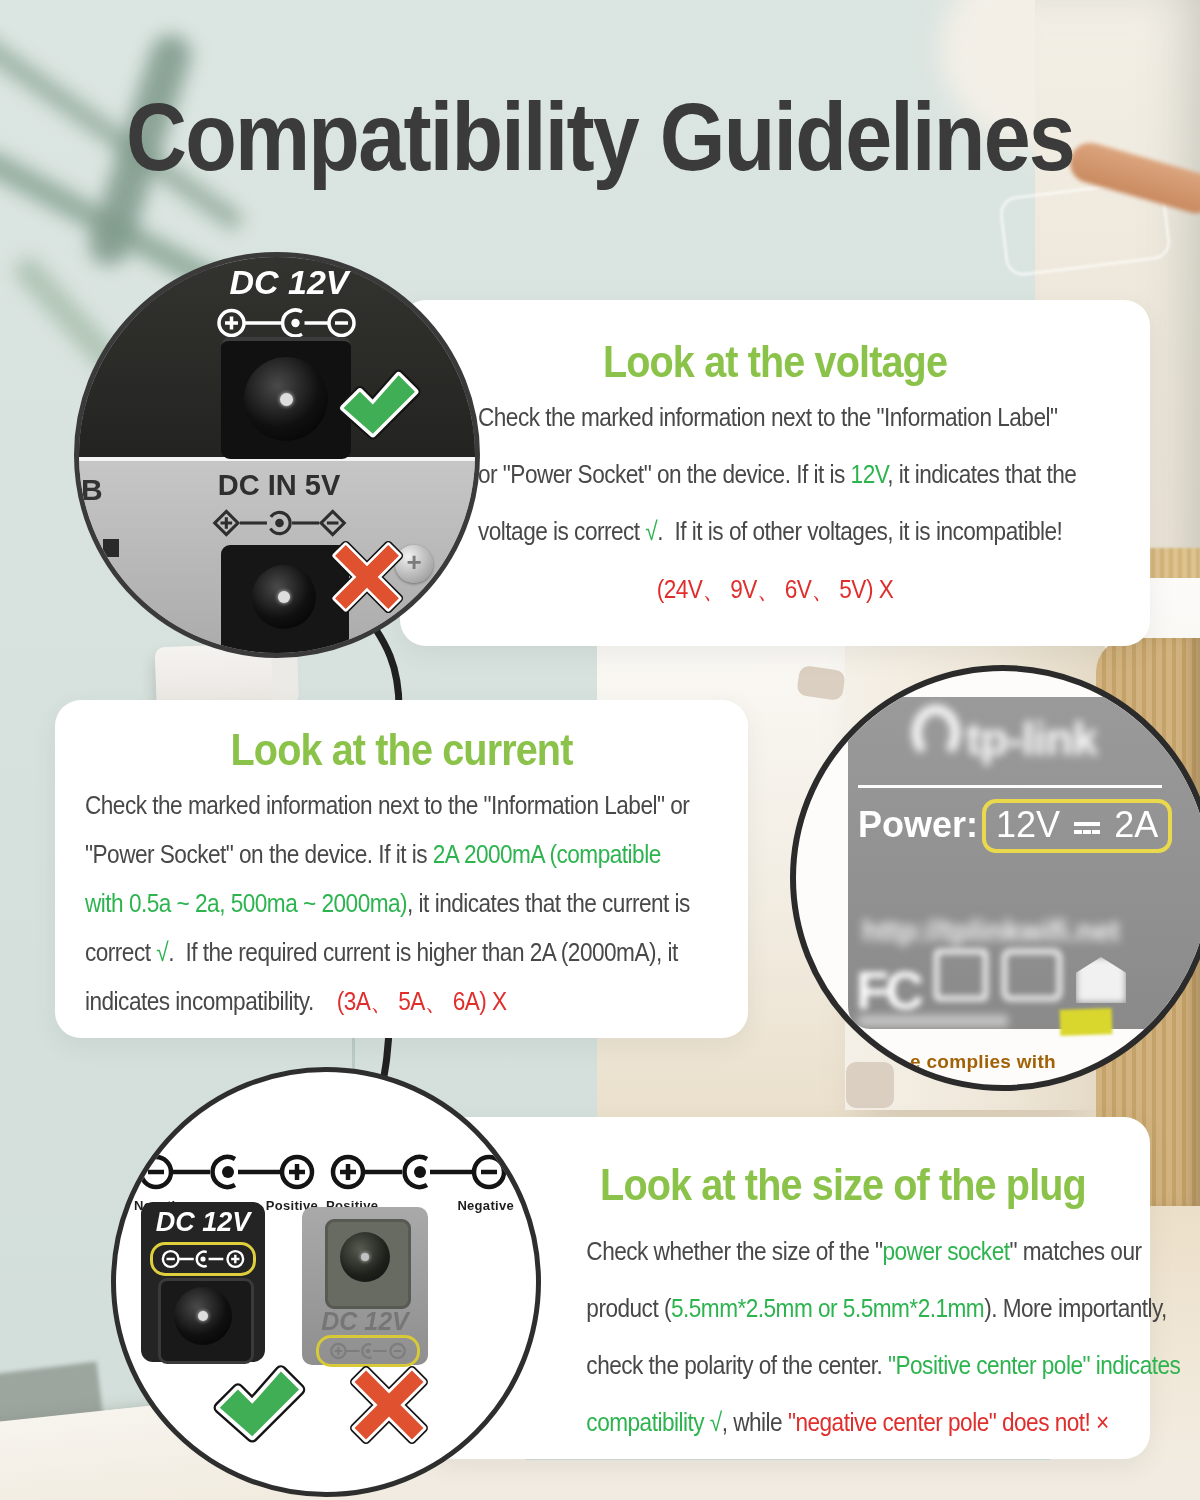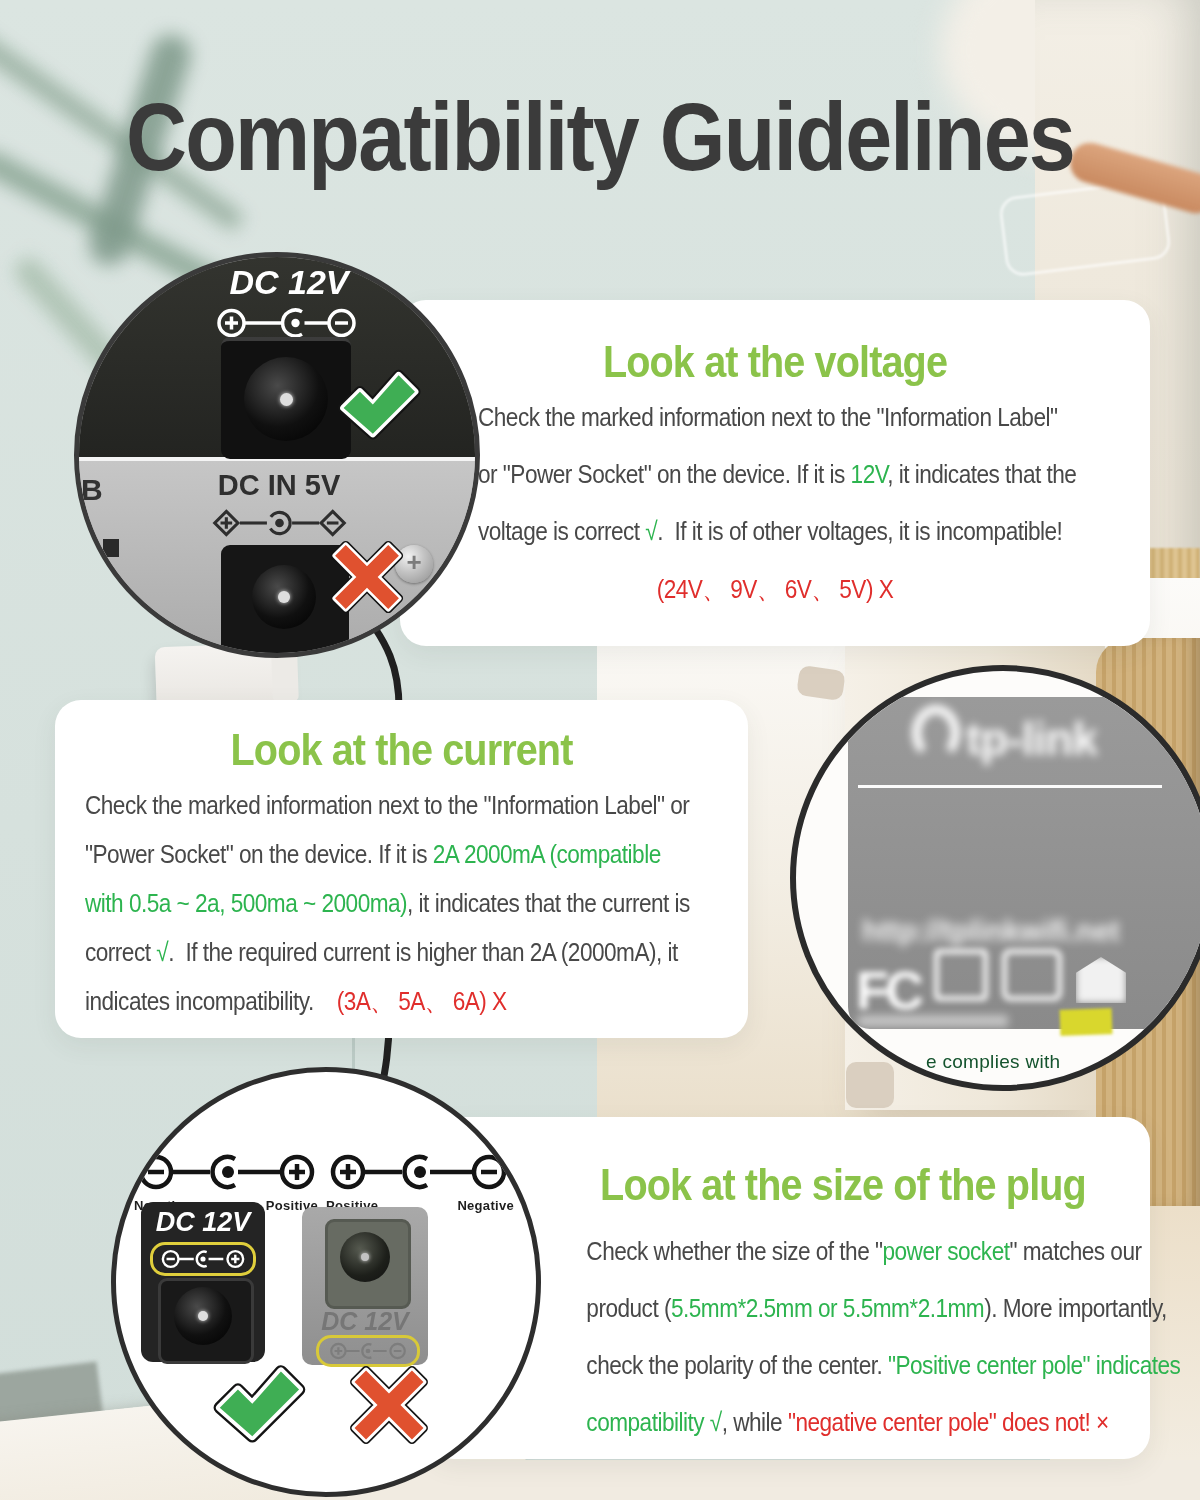--- a/index.html
+++ b/index.html
@@ -94,21 +94,21 @@
           font-weight:700;filter:blur(5px);white-space:nowrap;}
   .certrow{position:absolute;left:8px;top:252px;color:#fff;white-space:nowrap;}
   .fcc{display:inline-block;font-size:54px;font-weight:700;letter-spacing:-4px;filter:blur(3px);}
   .certbox{display:inline-block;width:44px;height:42px;border:5px solid rgba(255,255,255,.92);
            border-radius:5px;margin-left:14px;vertical-align:8px;filter:blur(3px);}
   .house{display:inline-block;width:50px;height:46px;background:rgba(255,255,255,.88);margin-left:14px;
          vertical-align:6px;clip-path:polygon(50% 0,100% 34%,100% 100%,0 100%,0 34%);filter:blur(3.5px);}
   .chip{position:absolute;left:212px;top:312px;width:52px;height:26px;background:#d9d72d;
         filter:blur(1.5px);transform:rotate(-2deg);}
   .smudge{position:absolute;left:10px;top:318px;width:150px;height:12px;background:rgba(255,255,255,.5);filter:blur(4px);}
-  .c2note{position:absolute;left:130px;top:380px;color:#14532d;font-size:19px;font-weight:400;
+  .c2note{position:absolute;left:114px;top:380px;color:#a16207;font-size:19px;font-weight:700;
           filter:blur(.7px);letter-spacing:.3px;white-space:nowrap;}
   
   .diag{position:absolute;top:78px;}
   .dlab{position:absolute;top:48px;font-size:13px;font-weight:700;color:#1e1e1e;letter-spacing:.3px;}
   .plug{position:absolute;box-sizing:border-box;}
   .plugL{left:25px;top:130px;width:124px;height:160px;background:#242424;border-radius:12px;}
   .plugR{left:186px;top:135px;width:126px;height:158px;background:linear-gradient(180deg,#a9a9a9,#8f8f8f);border-radius:10px;}
   .pill{position:absolute;border:3px solid #e0cf3c;border-radius:15px;display:flex;align-items:center;justify-content:center;}
   .sockL{left:17px;top:76px;width:90px;height:80px;background:#191919;border:3px solid #3a3a3a;}
   .sockR{left:23px;top:12px;width:80px;height:84px;background:#676b62;border:3px solid #565a52;}
@@ -235,20 +235,23 @@
       <path d="M50 36 L78 8 L92 22 L64 50 L92 78 L78 92 L50 64 L22 92 L8 78 L36 50 L8 22 L22 8 Z" fill="none" stroke="#141414" stroke-width="11" stroke-linejoin="round"></path>
       <path d="M50 36 L78 8 L92 22 L64 50 L92 78 L78 92 L50 64 L22 92 L8 78 L36 50 L8 22 L22 8 Z" fill="none" stroke="#ffffff" stroke-width="7" stroke-linejoin="round"></path>
       <path d="M50 36 L78 8 L92 22 L64 50 L92 78 L78 92 L50 64 L22 92 L8 78 L36 50 L8 22 L22 8 Z" fill="#e0512f"></path>
     </svg>
   </div>
 
   <div class="circle c2">
     <div class="c2label">
       <div class="tplogo"><span class="logomark"></span><span>tp-link</span></div>
       <div class="c2div"></div>
+      <div class="powrow">
+        <span>Power:</span><span class="powbox"><span>12V</span> <span class="dcsym"><i class="solid"></i><i class="dash"></i></span> <span>2A</span></span>
+      </div>
       <div class="urlrow">http://tplinkwifi.net</div>
       <div class="certrow">
         <span class="fcc">FC</span><span class="certbox"></span><span class="certbox" style="width:50px;border-radius:8px;"></span><span class="house"></span>
       </div>
       <div class="smudge"></div>
       <div class="chip"></div>
     </div>
     <div class="c2note">e complies with</div>
   </div>
 

